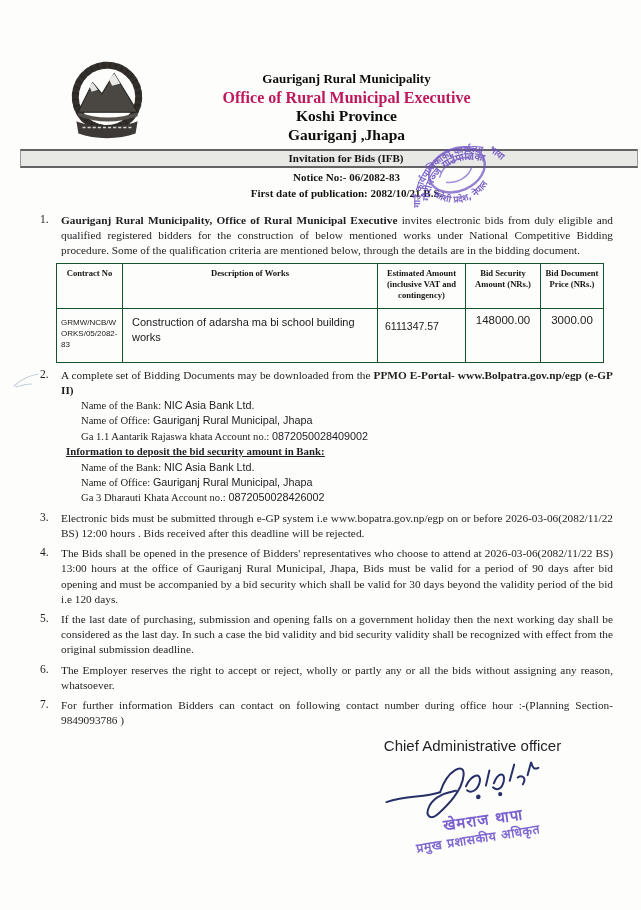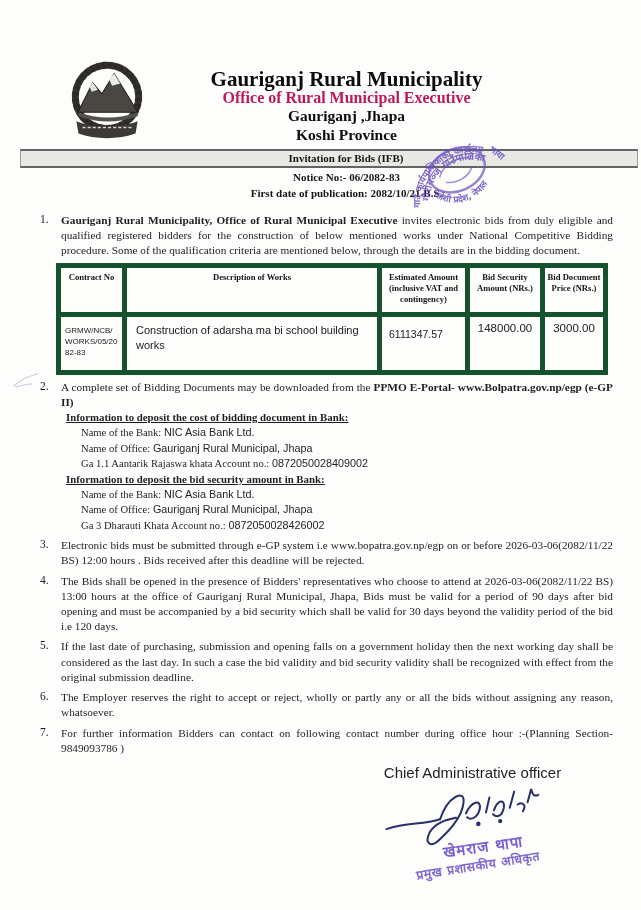--- a/index.html
+++ b/index.html
@@ -9,21 +9,21 @@
   }
   html,body{margin:0;padding:0;background:#8f8f8f;}
   .page{
     position:relative;width:641px;height:910px;margin:0 auto;
     background:#fdfdfb;overflow:hidden;
     font-family:"Liberation Serif",serif;color:#202022;
   }
   
   .logo{position:absolute;left:56px;top:58px;width:102px;height:90px;}
   .head-center{padding-top:70px;margin-left:52px;text-align:center;line-height:18.5px;}
-  .h1{font-size:21px;font-weight:bold;color:#0d0d0d;font-family:Liberation Serif, serif;}
+  .h1{font-size:13px;font-weight:bold;color:#0d0d0d;font-family:Liberation Serif, serif;}
   .h2{font-size:16px;font-weight:bold;color:#be185d;}
   .h3{font-size:15.5px;font-weight:bold;color:#0d0d0d;}
   .band{
     margin:5px 3px 0 20px;background:var(--band-gray);
     border-top:2px solid #636363;border-bottom:2px solid #636363;
     border-left:1px solid #9a9a9a;border-right:1px solid #9a9a9a;
     text-align:center;font-weight:bold;font-size:11px;color:#151515;
     padding:1px 12px 2px 0;text-indent:46px;
   }
   .notice-line{ text-align:center;margin-left:52px;font-weight:bold;font-size:11px;color:#141414;margin-top:3px;line-height:13px;}
@@ -34,21 +34,21 @@
   .content{padding:8px 28px 0 40px;}
   .notice{display:flex;margin-top:5px;}
   .notice .num{width:21px;flex:none;font-size:11.5px;color:#1b1b1d;}
   .notice .body{flex:1;font-size:11.3px;line-height:15.2px;color:#1e1e20;}
   .line-para{text-align:justify;}
   .line-bankhead{font-weight:bold;text-decoration:underline;margin-left:5px;font-size:10.8px;line-height:15.4px;}
   .line-bank{margin-left:20px;font-size:10.6px;line-height:15.4px;}
   .seg-sans{font-family:"Liberation Sans",sans-serif;font-size:10.8px;}
   
   table.works{border-collapse:collapse;table-layout:fixed;width:547px;margin:4px 0 1px 16px;}
-  table.works th,table.works td{border:5px solid #14532d;}
+  table.works th,table.works td{border:1px solid #14532d;}
   table.works th{
     font-size:8.6px;font-weight:bold;text-align:center;vertical-align:top;
     padding:4px 2px 2px;height:38px;color:#141414;line-height:11px;
   }
   table.works td{vertical-align:top;height:40px;color:#202022;}
   td.c0{font-family:"Liberation Sans",sans-serif;font-size:8px;line-height:11px;word-break:break-all;padding:8px 3px 2px 4px;}
   td.c1{font-family:"Liberation Sans",sans-serif;font-size:11px;line-height:15px;padding:6px 6px 2px 9px;}
   td.c2{font-family:"Liberation Sans",sans-serif;font-size:10.5px;padding:11px 2px 2px 7px;margin-top:12px;}
   td.c3,td.c4{font-family:"Liberation Sans",sans-serif;font-size:11.5px;text-align:center;padding:5px 2px 2px;}
   
@@ -79,22 +79,22 @@
     <polygon points="52,21 57,15 63,25 55,27" fill="#eceae6"></polygon>
     <polygon points="33,28 36,24 41,31 35,33" fill="#e7e5e1"></polygon>
     <path d="M22,53 C40,60 62,60 80,53 L80,57 C60,64 42,64 22,57 Z" fill="#55524d"></path>
     <path d="M20,62 C36,69 64,69 80,62 L78,74 C62,80 38,80 22,74 Z" fill="#3c3936"></path>
     <path d="M26,68 L74,68" stroke="#d8d5d0" stroke-width="1.4" stroke-dasharray="3 2"></path>
   </svg>
 
   <div class="head-center">
     <div class="h1">Gauriganj Rural Municipality</div>
     <div class="h2">Office of Rural Municipal Executive</div>
+    <div class="h3">Koshi Province</div>
     <div class="h3">Gauriganj ,Jhapa</div>
-    <div class="h3">Koshi Province</div>
   </div>
 
   <div class="band">Invitation for Bids (IFB)</div>
   <div class="notice-line">Notice No:- 06/2082-83</div>
   <div class="notice-line">First date of publication: 2082/10/21 B.S.</div>
 
   <svg class="seal" viewBox="0 0 118 118" aria-hidden="true">
     <defs>
       <path id="arcT" d="M20,70 A41,41 0 0 1 98,70"></path>
       <path id="arcO" d="M8,76 A52,52 0 0 1 110,76"></path>
@@ -148,21 +148,20 @@
             <td class="c4">3000.00</td>
           </tr>
         </tbody>
     </table>
 
     <div id="notices-after-table">
         <div class="notice">
           <div class="num">2.</div>
           <div class="body">
             <div class="line-para"><span>A complete set of Bidding Documents may be downloaded from the </span><span style="font-weight: bold;">PPMO E-Portal- www.Bolpatra.gov.np/egp (e-GP II)</span></div>
-            <div class="line-bankhead"><span style="font-weight: bold; text-decoration: underline;">Information to deposit the cost of bidding document in Bank:</span></div>
             <div class="line-bank"><span>Name of the Bank: </span><span class="seg-sans">NIC Asia Bank Ltd.</span></div>
             <div class="line-bank"><span>Name of Office: </span><span class="seg-sans">Gauriganj Rural Municipal, Jhapa</span></div>
             <div class="line-bank"><span>Ga 1.1 Aantarik Rajaswa khata Account no.: </span><span class="seg-sans">0872050028409002</span></div>
             <div class="line-bankhead"><span style="font-weight: bold; text-decoration: underline;">Information to deposit the bid security amount in Bank:</span></div>
             <div class="line-bank"><span>Name of the Bank: </span><span class="seg-sans">NIC Asia Bank Ltd.</span></div>
             <div class="line-bank"><span>Name of Office: </span><span class="seg-sans">Gauriganj Rural Municipal, Jhapa</span></div>
             <div class="line-bank"><span>Ga 3 Dharauti Khata Account no.: </span><span class="seg-sans">0872050028426002</span></div>
           </div>
         </div>
         <div class="notice">

